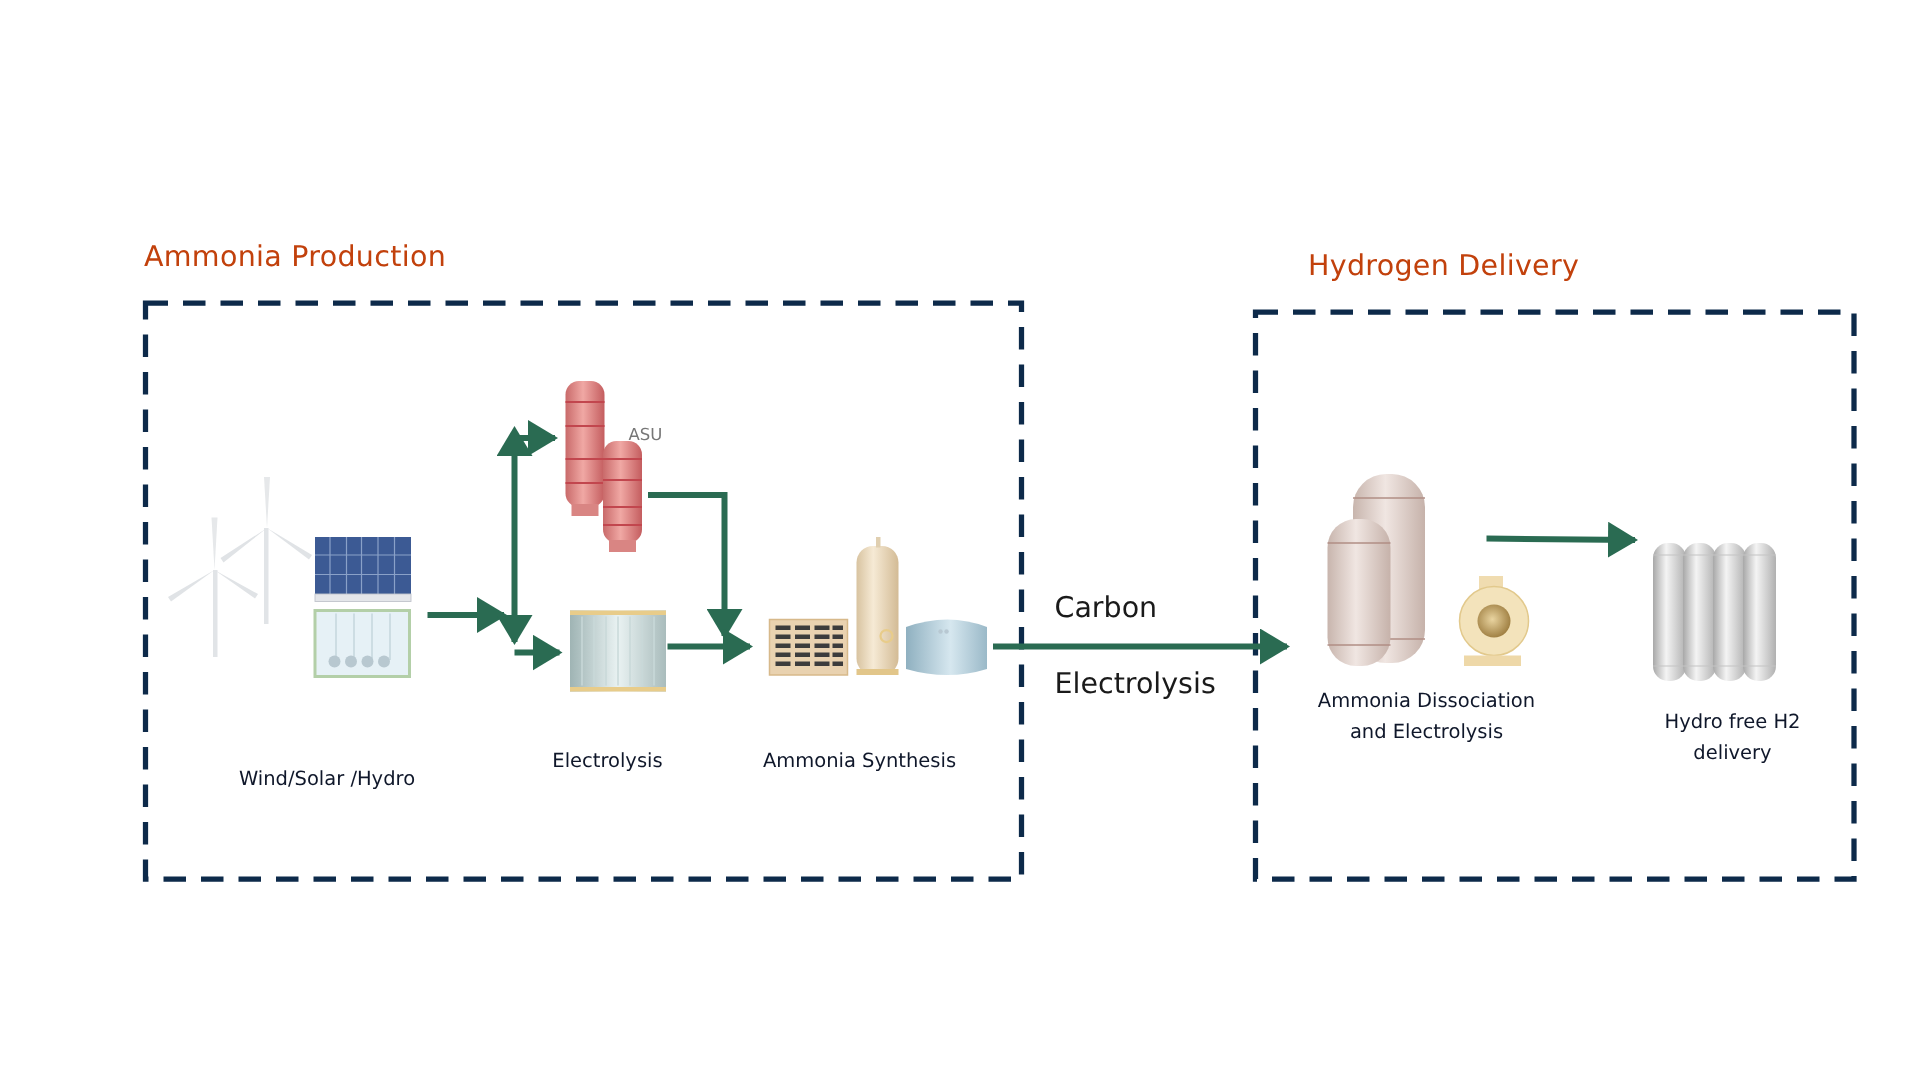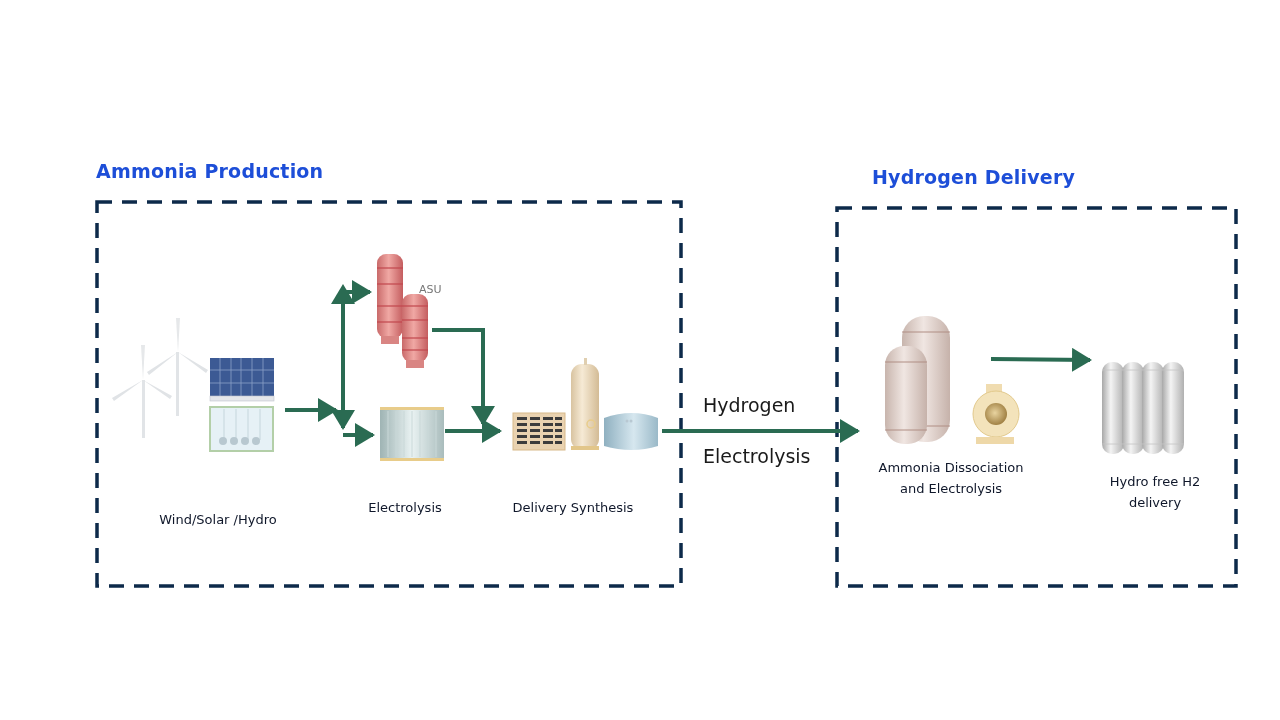--- a/index.html
+++ b/index.html
@@ -2,21 +2,21 @@
 <html><head>
   <meta charset="utf-8">
   <style>
     html, body { margin: 0; padding: 0; }
     body {
       width: 1280px; height: 720px; position: relative; overflow: hidden;
       background: #ffffff;
       font-family: "DejaVu Sans", sans-serif;
     }
     .section-title {
-      position: absolute; font-weight: bold; font-size: 19px; color: #1d4ed8;
+      position: absolute; font-weight: normal; font-size: 19px; color: #c2410c;
       letter-spacing: 0.2px; white-space: nowrap;
       font-family: "DejaVu Sans", sans-serif;
     }
     .label {
       position: absolute; font-size: 13px; color: #0f172a; white-space: nowrap;
       text-align: center; line-height: 21px;
       font-family: "DejaVu Sans", sans-serif;
     }
     .dist-label {
       position: absolute; font-size: 19px; color: #1a1a1a; white-space: nowrap;
@@ -217,24 +217,24 @@
     <line x1="343" y1="435" x2="373" y2="435" marker-end="url(#arrowhead)"></line>
     <polyline points="432,330 483,330 483,424" marker-end="url(#arrowhead)"></polyline>
     <line x1="445" y1="431" x2="500" y2="431" marker-end="url(#arrowhead)"></line>
     <line x1="662" y1="431" x2="858" y2="431" marker-end="url(#arrowhead)"></line>
     <line x1="991" y1="359" x2="1090" y2="360" marker-end="url(#arrowhead)"></line>
   </g>
 </svg>
 
 <div class="label" style="left:148px; top:497px; width:140px;margin-top:12px;">Wind/Solar /Hydro</div>
 <div class="label" style="left:355px; top:497px; width:100px;">Electrolysis</div>
-<div class="label" style="left:498px; top:497px; width:150px;">Delivery Synthesis</div>
+<div class="label" style="left:498px; top:497px; width:150px;">Ammonia Synthesis</div>
 <div class="label" style="left:866px; top:457px; width:170px;">
   <div>Ammonia Dissociation</div>
   <div>and Electrolysis</div>
 </div>
 <div class="label" style="left:1090px; top:471px; width:130px;">
   <div>Hydro free H2</div>
   <div>delivery</div>
 </div>
 
-<div class="dist-label" style="left:703px; top:394px;">Hydrogen</div>
+<div class="dist-label" style="left:703px; top:394px;">Carbon</div>
 <div class="dist-label" style="left:703px; top:445px;">Electrolysis</div>
 
 </body></html>

